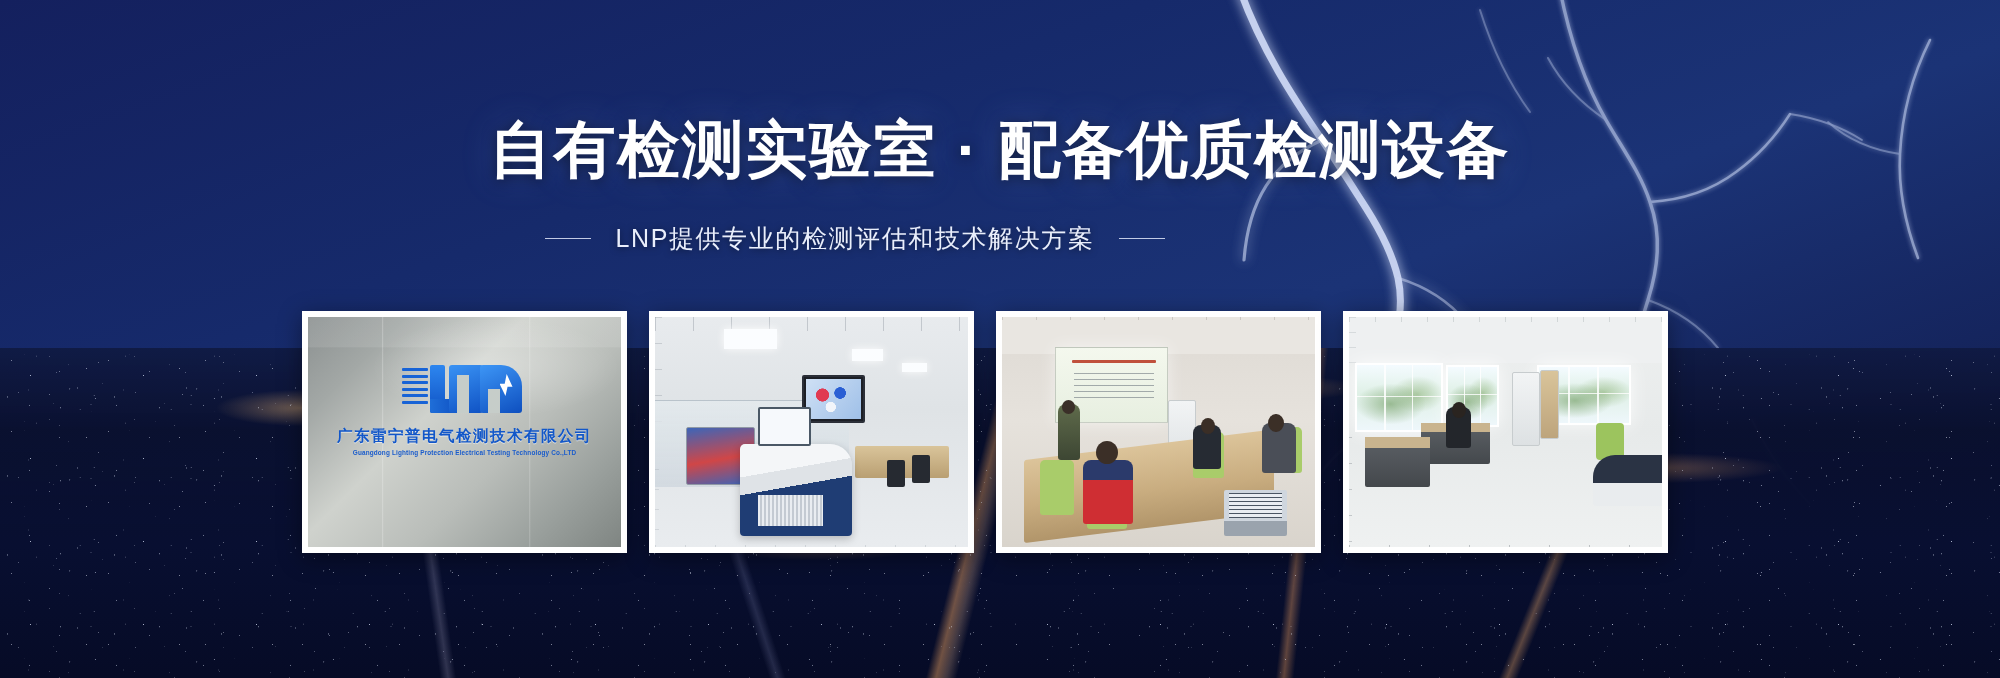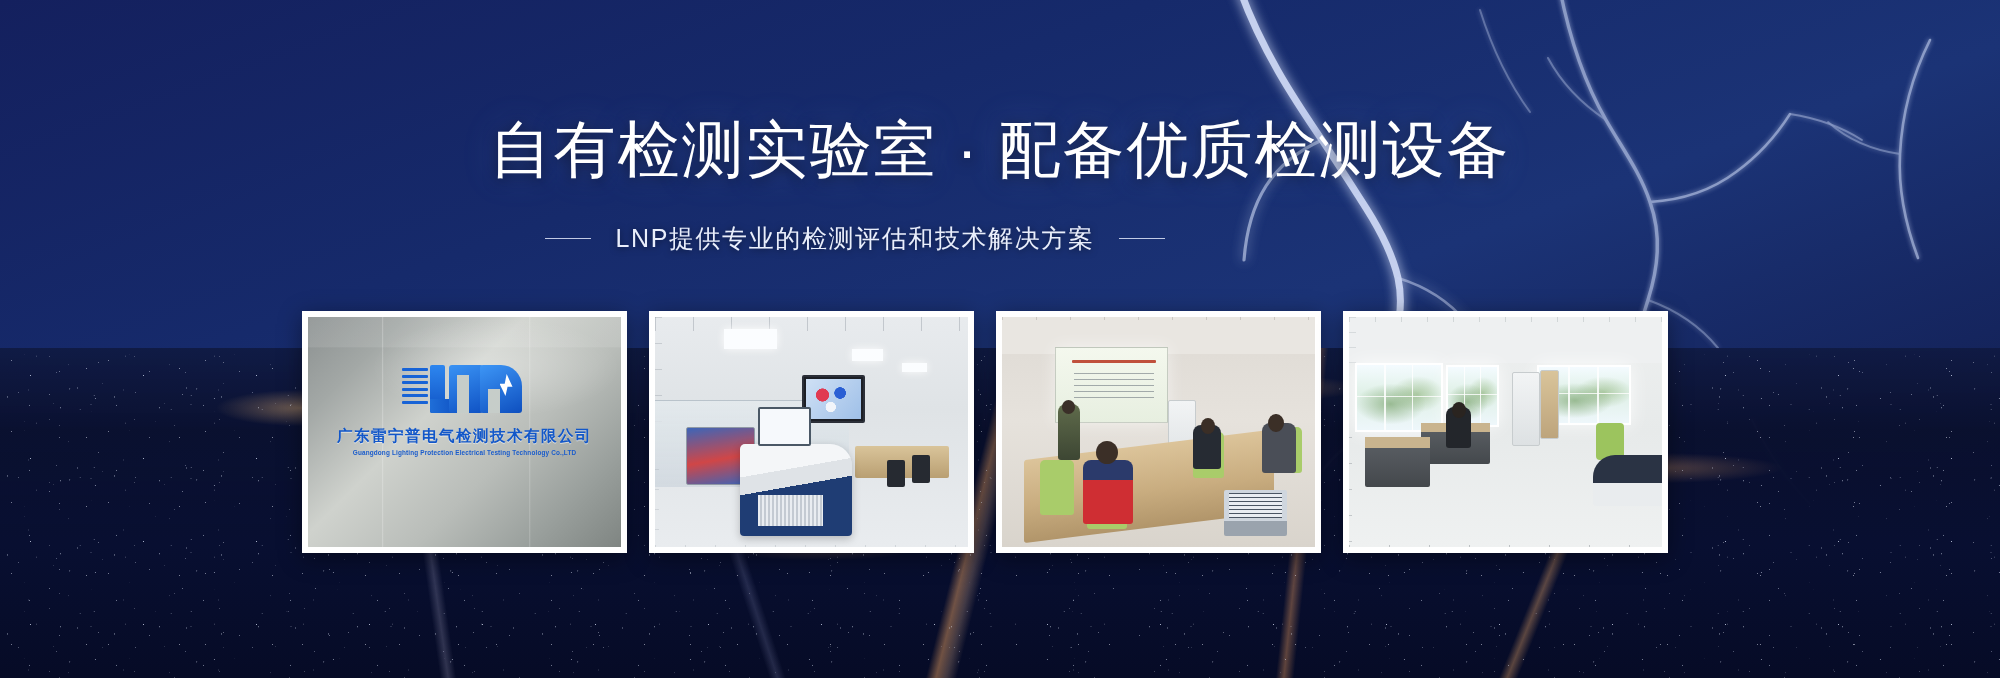--- a/index.html
+++ b/index.html
@@ -68,21 +68,21 @@
       95px 70px, 129px 93px, 85px 63px, 109px 80px, 121px 88px, 97px 72px, 105px 76px, 133px 97px,
       115px 84px, 90px 66px, 125px 90px, 100px 74px;
   }
 
   
   .bolts{ position:absolute; inset:0; pointer-events:none; }
 
   
   .headline{
     position:absolute; left:0; top:116px; width:2000px; text-align:center;
-    font-size:62px; font-weight:400; letter-spacing:2px; color:#ffffff; line-height:1.1;
+    font-size:62px; font-weight:700; letter-spacing:2px; color:#ffffff; line-height:1.1;
     text-shadow:0 2px 14px rgba(0,0,0,.55), 0 0 34px rgba(120,160,255,.30);
     white-space:nowrap;
   }
   .subwrap{
     position:absolute; left:0; top:222px; width:1710px;
     display:flex; align-items:center; justify-content:center; gap:24px;
   }
   .rule{ width:46px; height:1px; background:rgba(232,238,255,.82); }
   .subtitle{
     font-size:25px; font-weight:400; color:#e9eefb; letter-spacing:1.6px; white-space:nowrap;

